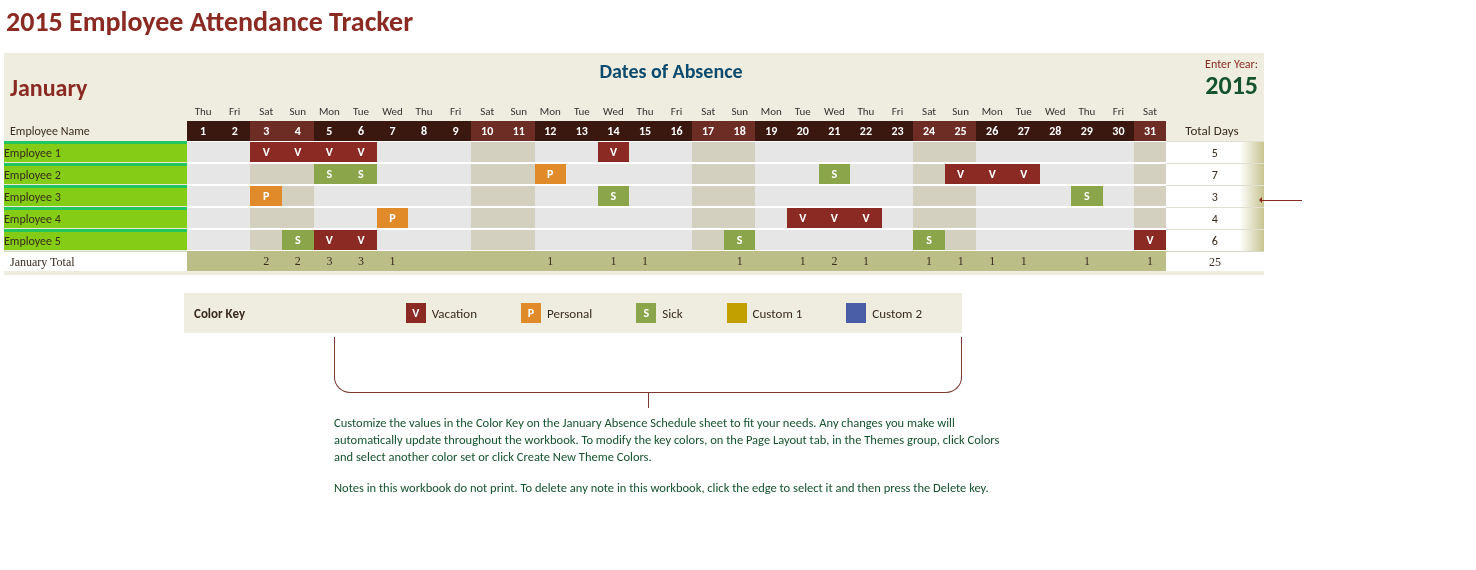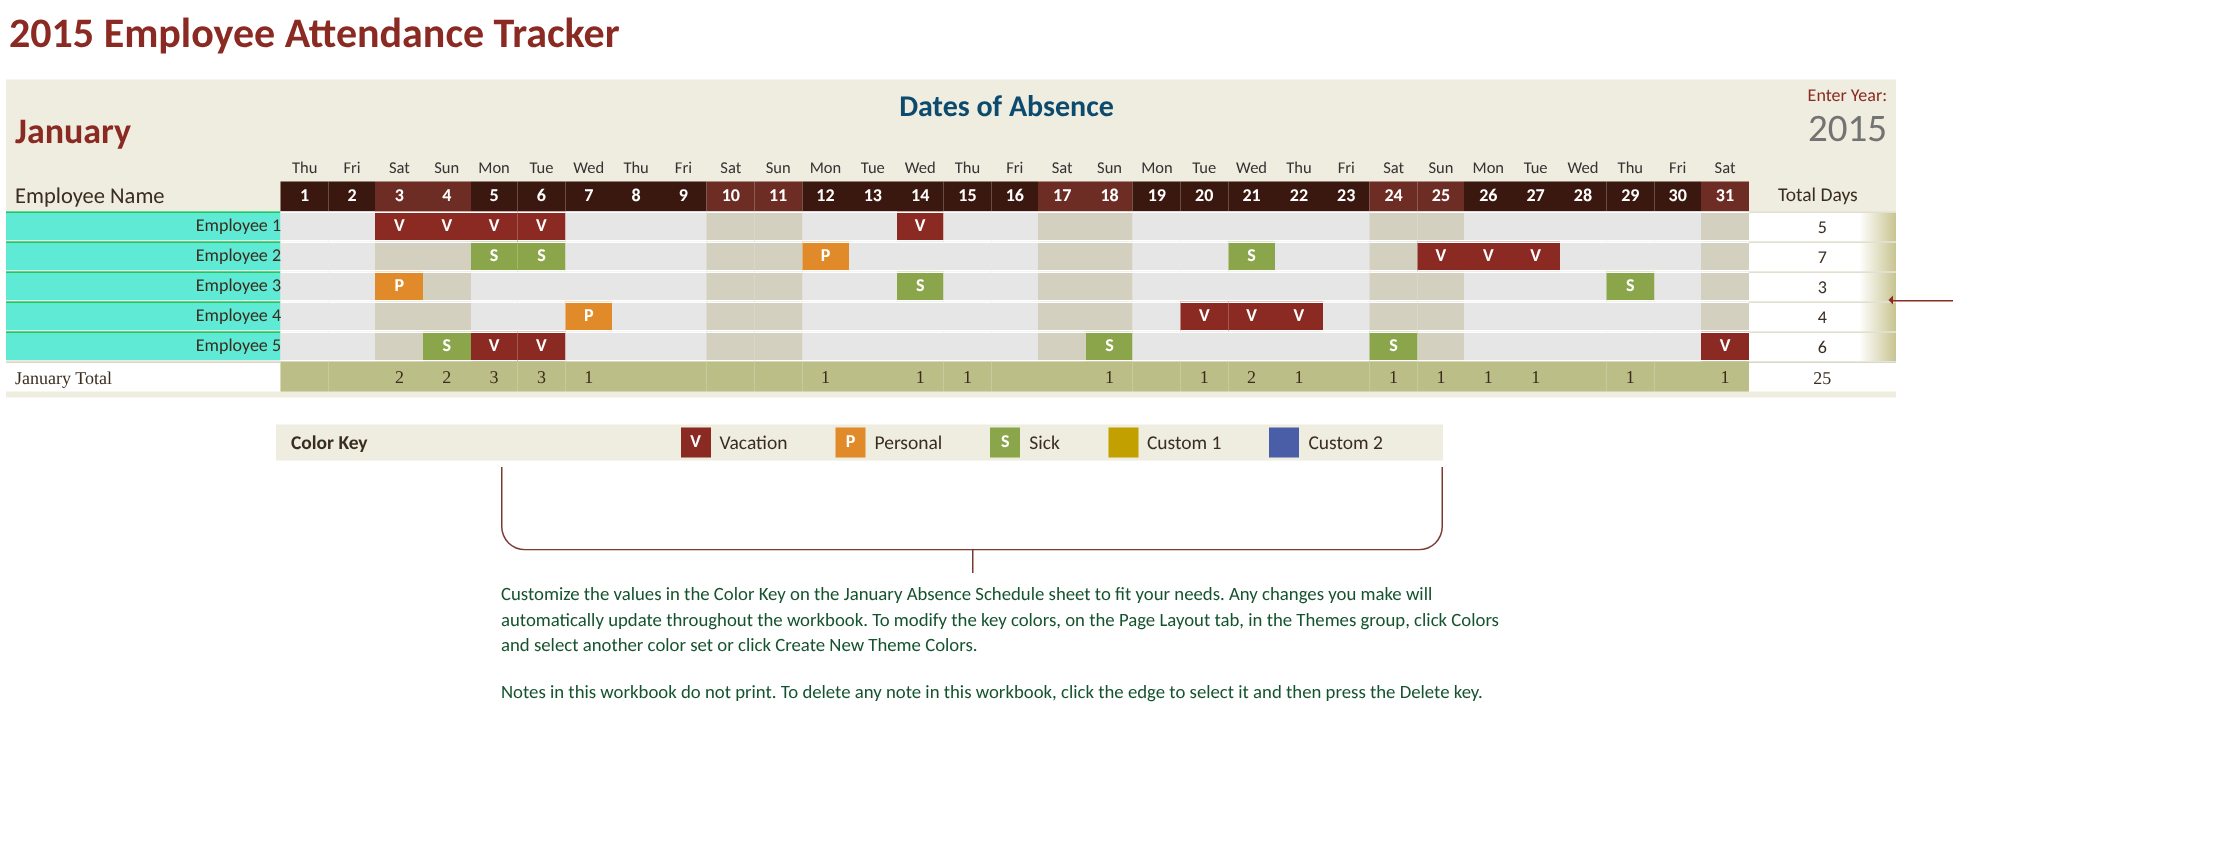--- a/index.html
+++ b/index.html
@@ -39,63 +39,63 @@
   .dates-title {
     color: #0c4a6e;
     font-weight: 700;
     font-size: 20px;
     text-align: center;
     flex: 1;
     padding-top: 2px;
   }
   .year-box { width: 106px; padding-right:6px; text-align: right; }
   .year-lbl { color: #8a2a22; font-size: 12px; }
-  .year-val { color: #737373; font-weight: 400; font-size: 26px; margin-top:-2px;}
+  .year-val { color: #14532d; font-weight: 700; font-size: 26px; margin-top:-2px;}
   table {
     border-collapse: separate;
     border-spacing: 0;
     width: 1260px;
     table-layout: fixed;
     font-size: 12px;
   }
   col.namecol { width: 180px; }
   col.daycol  { width: 31px; }
   col.totcol  { width: 96px; }
   td, th { padding: 0; text-align: center; height: 18px; line-height: 18px; border:0; }
   th.dayname { font-size: 11px; font-weight: 400; color:#333; background:#eeeddf;}
-  tr.daynum-row td.first { background:#eeeddf; text-align:left; padding-left:6px; font-size:15px; height:20px;}
+  tr.daynum-row td.first { background:#eeeddf; text-align:left; padding-left:6px; font-size:12px; height:20px;}
   tr.daynum-row td.daynum { background:#3a1810; color:#fff; font-weight:600; height:20px;}
   tr.daynum-row td.daynum.wk { background:#6d2d24; }
   tr.daynum-row td.totlabel { background:#eeeddf; text-align:center; font-size:13px; padding-right:6px;}
   tr.emp-row td { height:20px; }
-  tr.emp-row td.first { background:#5eead4; border-top:1px solid #22c55e; border-bottom:1px solid #ebebdb; text-align:right; }
+  tr.emp-row td.first { background:#84cc16; border-top:3px solid #22c55e; border-bottom:1px solid #ebebdb; text-align:left; }
   tr.emp-row td.cell { background:#e6e6e6; border-top:1px solid #fff; border-bottom:1px solid #fff;}
   tr.emp-row td.cell.wk { background:#d4d0c0; }
   tr.emp-row td.tot {
     background: linear-gradient(to right, #fff 0%, #fff 75%, #c8c491 100%);
     text-align:center;
     border-top:1px solid #e0e0d0;
   }
   td.mark { color:#fff; font-weight:700; }
   td.mark.V { background:#8a2a22 !important; }
   td.mark.P { background:#e08a2a !important; }
   td.mark.S { background:#8ba64a !important; }
   tr.total-row td { background:#bcbe87; height:20px; font-size:12px;font-family:Liberation Serif, serif;}
   tr.total-row td.first { background:#fff; text-align:left; padding-left:6px; border-top:1px solid #d8d8c8;}
   tr.total-row td.grandtot { background:#fff; text-align:center; border-top:1px solid #d8d8c8;}
   
   .key-row {
     margin-top: 18px;
     margin-left: 180px;
     width: 778px;
-    height: 24px;
+    height: 40px;
     background:#eeeddf;
     display:flex;
     align-items:center;
-    gap:2px;
+    gap:14px;
     padding:0 10px;
     font-size:13px;
   }
   .key-row .klabel { font-weight:700; margin-right:auto;}
   .key-item { display:flex; align-items:center; gap:6px; margin-right:30px;}
   .ksq { width:20px; height:20px; color:#fff; font-weight:700; display:flex; align-items:center; justify-content:center; font-size:12px;}
   
   .brace {
     position: relative;
     margin-left: 330px;

